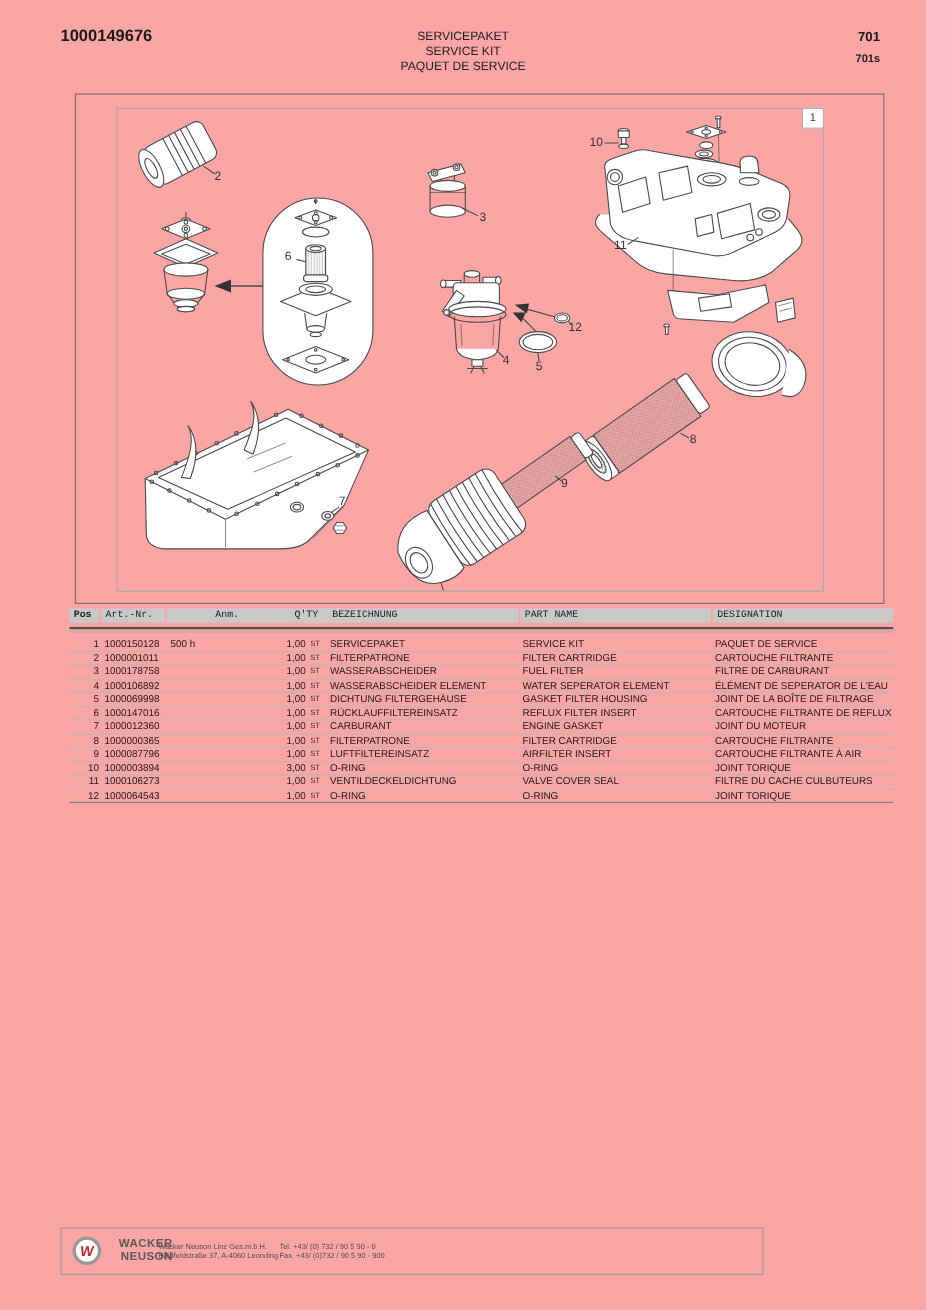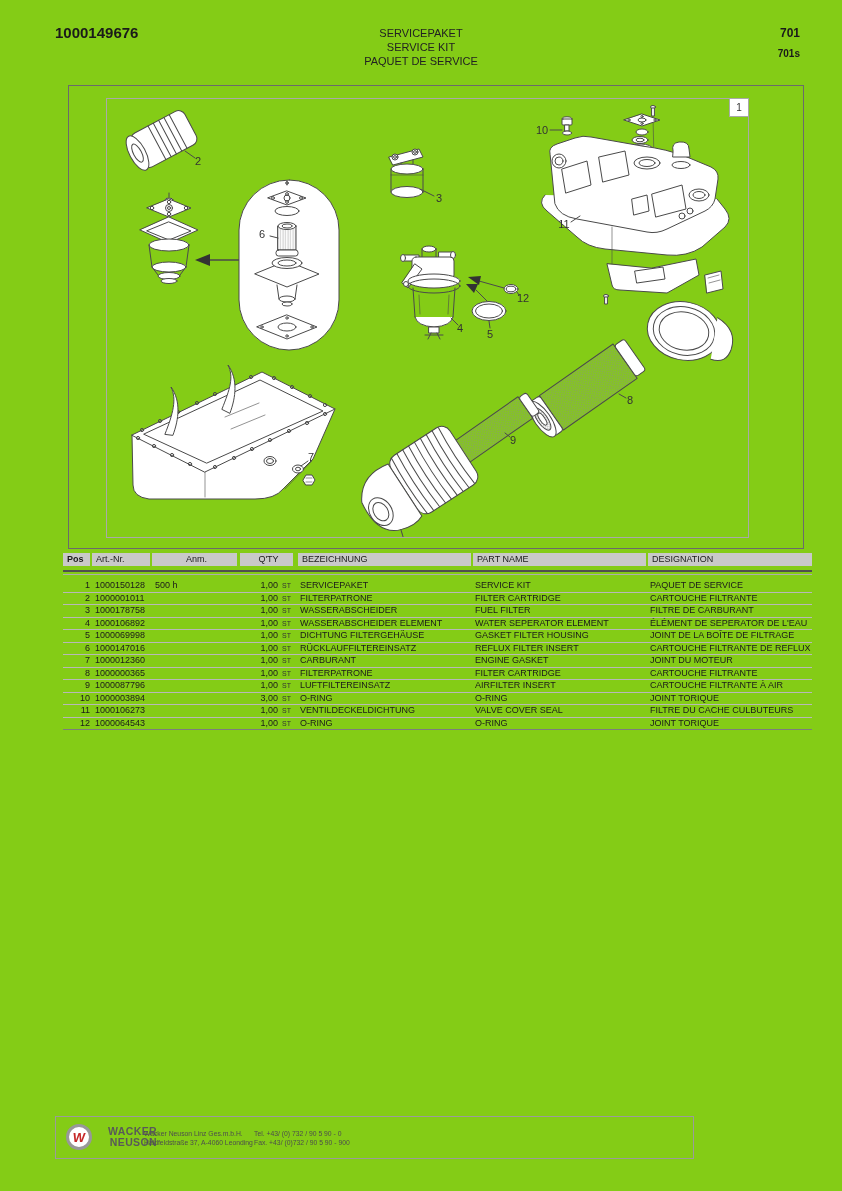--- a/index.html
+++ b/index.html
@@ -1,40 +1,40 @@
 <!DOCTYPE html>
 <html><head>
 <meta charset="utf-8">
 <style>
   html,body{margin:0;padding:0;background:#fff;}
-  .page{position:relative;width:842px;height:1191px;background:#84cc16;overflow:hidden;
+  .page{position:relative;width:842px;height:1191px;background:#fca5a5;overflow:hidden;
         font-family:"Liberation Sans", sans-serif;color:#1a1a1a;}
   
   .doc-number{position:absolute;left:55px;top:24px;font-size:15px;font-weight:bold;}
   .title-block{position:absolute;left:50%;top:26px;transform:translateX(-50%);
                text-align:center;font-size:11px;line-height:14px;color:#222;}
   .code{position:absolute;right:42px;top:26px;font-size:12px;font-weight:bold;}
   .code-sub{position:absolute;right:42px;top:48px;font-size:10px;font-weight:bold;text-align:right;}
   
   .diag-outer{position:absolute;left:68px;top:85px;width:734px;height:462px;border:1px solid #6b6b6b;}
   .diag-inner{position:absolute;left:37px;top:12px;width:641px;height:438px;border:1px solid #a9a9a9;}
   .frame-tag{position:absolute;right:-1px;top:-1px;width:18px;height:17px;border:1px solid #a9a9a9;
              font-size:10px;color:#333;display:flex;align-items:center;justify-content:center;background:#fff;}
   .callout{position:absolute;font-size:11px;color:#333;transform:translate(-50%,-50%);line-height:11px;}
   .diag-svg{position:absolute;left:0;top:0;}
   
   .parts-table{position:absolute;left:63px;top:553px;width:749px;font-size:9px;}
-  .thead{position:relative;height:14px;}
+  .thead{position:relative;height:14px;font-family:Liberation Mono, monospace;}
   .hcell{position:absolute;top:0;height:13px;line-height:13px;background:#c9c9c9;
          padding:0;overflow:hidden;white-space:nowrap;color:#1a1a1a;}
   .hcell span{padding-left:4px;}
   .c-pos{left:0;width:27px;} .c-art{left:29px;width:58px;} .c-anm{left:89px;width:85px;}
   .c-qty{left:177px;width:53px;} .c-bez{left:235px;width:173px;} .c-part{left:410px;width:173px;}
   .c-desig{left:585px;width:164px;}
-  .h-center{text-align:center;}
+  .h-center{text-align:center;padding-left:10px;}
   .rule1{height:2px;background:#4f4f4f;margin-top:3px;}
   .rule2{height:1px;background:#adadad;margin-top:2px;}
   .tbody{margin-top:5px;}
   .trow{position:relative;height:11.5px;border-bottom:1px solid #b8b8b8;}
   .trow:last-child{border-bottom:1.5px solid #7d7d7d;}
   .tcell{position:absolute;top:0;height:11px;line-height:11px;overflow:hidden;white-space:nowrap;}
   .v-pos{left:0;width:27px;text-align:right;}
   .v-art{left:32px;width:58px;}
   .v-anm{left:92px;width:82px;}
   .v-qty{left:177px;width:38px;text-align:right;}

